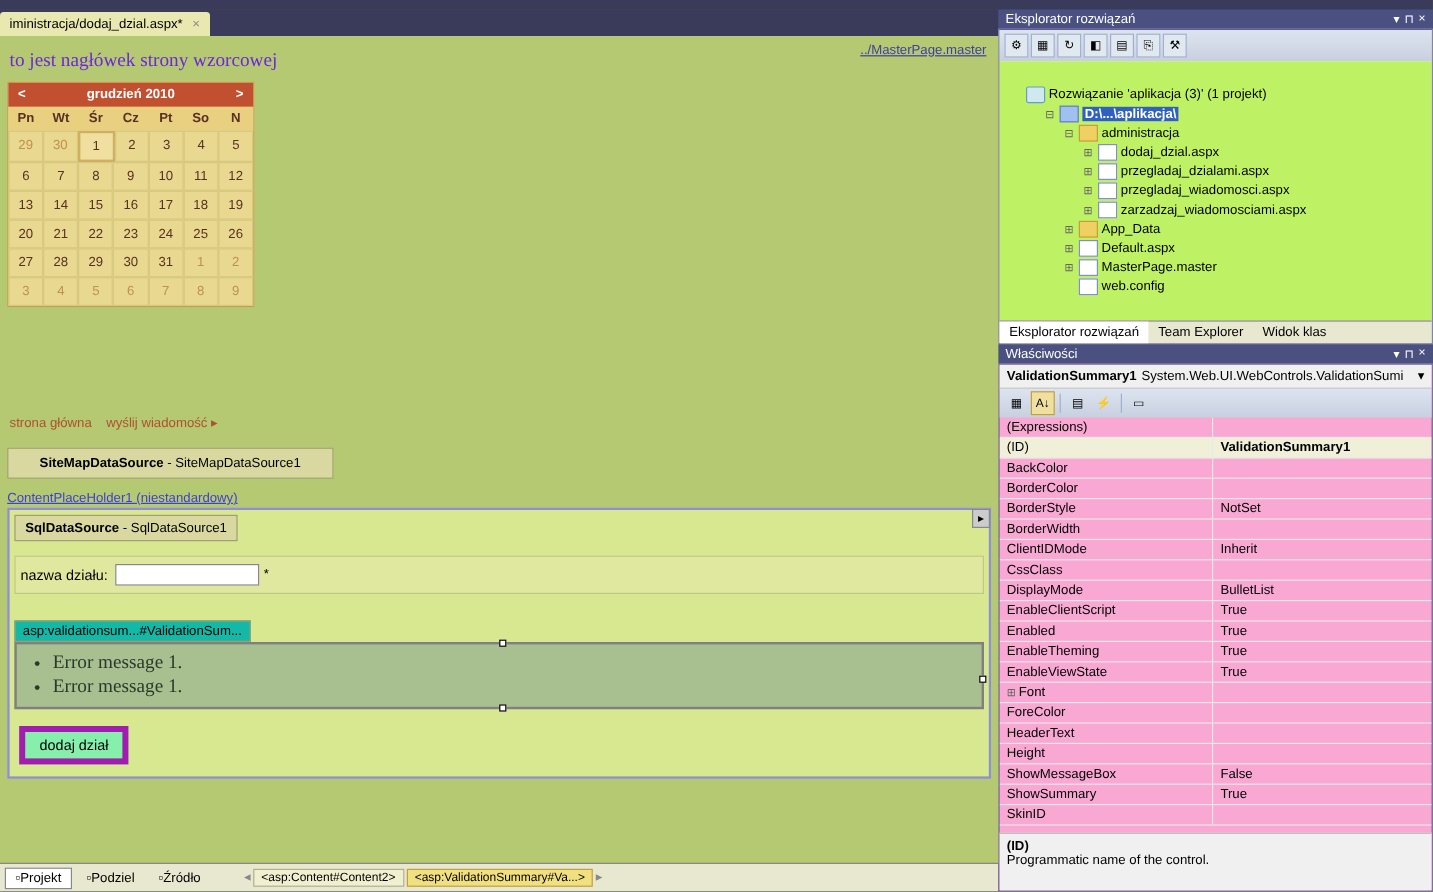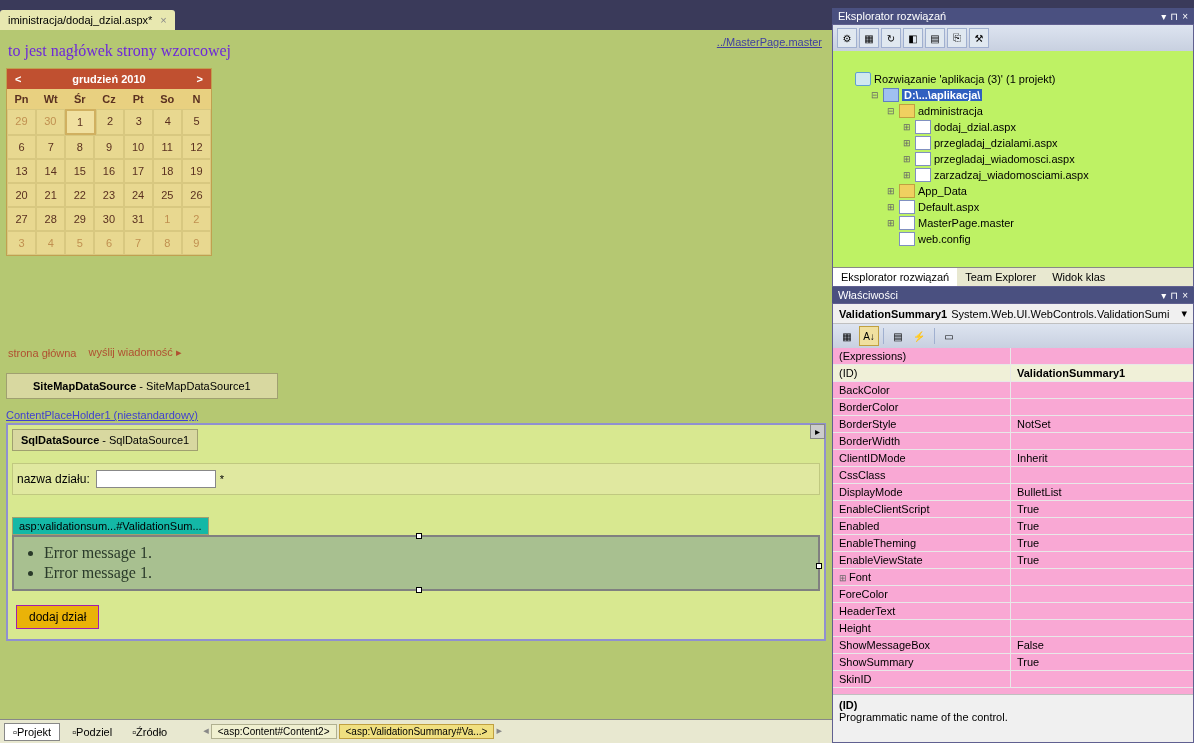--- a/index.html
+++ b/index.html
@@ -34,21 +34,21 @@
 .sql-ds { background: #d8d8a0; border: 1px solid #a0a070; padding: 4px 8px; display: inline-block; font-size: 11px; margin-bottom: 12px; }
 .field-row { display: flex; align-items: center; padding: 6px 4px; background: #e0e8a0; border: 1px solid #c0c880; margin-bottom: 4px; }
 .field-row label { margin-right: 6px; font-size: 12px; }
 .field-row input { border: 1px solid #888; padding: 2px; width: 120px; }
 .field-row .req { margin-left: 4px; }
 .vs-tag { background: #14b8a6; border: 1px solid #a0a070; padding: 2px 6px; display: inline-block; font-size: 11px; margin-top: 18px; }
 .vs-box { background: #a8c090; border: 2px solid #808080; margin: 0 0 8px; padding: 6px 18px; position: relative; }
 .vs-box ul { list-style: disc; padding-left: 12px; }
 .vs-box li { font-family: Georgia, serif; font-size: 16px; color: #2a3a2a; padding: 1px 0; }
 .vs-handle { position: absolute; width: 6px; height: 6px; background: #fff; border: 1px solid #000; }
-.btn { background: #eab308; border: 1px solid #a21caf; padding: 4px 12px; font-size: 12px; cursor: pointer; display: inline-block; margin: 6px 4px; }
+.btn { background: #86efac; border: 5px solid #a21caf; padding: 4px 12px; font-size: 12px; cursor: pointer; display: inline-block; margin: 6px 4px; }
 .bottom-tabs { height: 24px; background: #e8e8d0; border-top: 1px solid #888; display: flex; align-items: center; padding: 0 4px; gap: 4px; }
 .bottom-tabs .bt { padding: 2px 8px; font-size: 11px; display: flex; align-items: center; cursor: pointer; }
 .bottom-tabs .bt.active { background: #fff; border: 1px solid #888; }
 .bottom-tabs .sep { flex: 0 0 20px; }
 .breadcrumb { display: flex; gap: 2px; }
 .breadcrumb .bc { border: 1px solid #b0b090; padding: 1px 6px; font-size: 10px; background: #f0f0d0; cursor: pointer; }
 .breadcrumb .bc.sel { background: #f0e080; border: 1px solid #c0a040; }
 .right-panel { flex: 1; display: flex; flex-direction: column; background: #4a5080; }
 .panel-header { background: #4a5080; color: #fff; padding: 2px 6px; font-size: 11px; display: flex; align-items: center; justify-content: space-between; }
 .panel-header .controls { display: flex; gap: 4px; }

